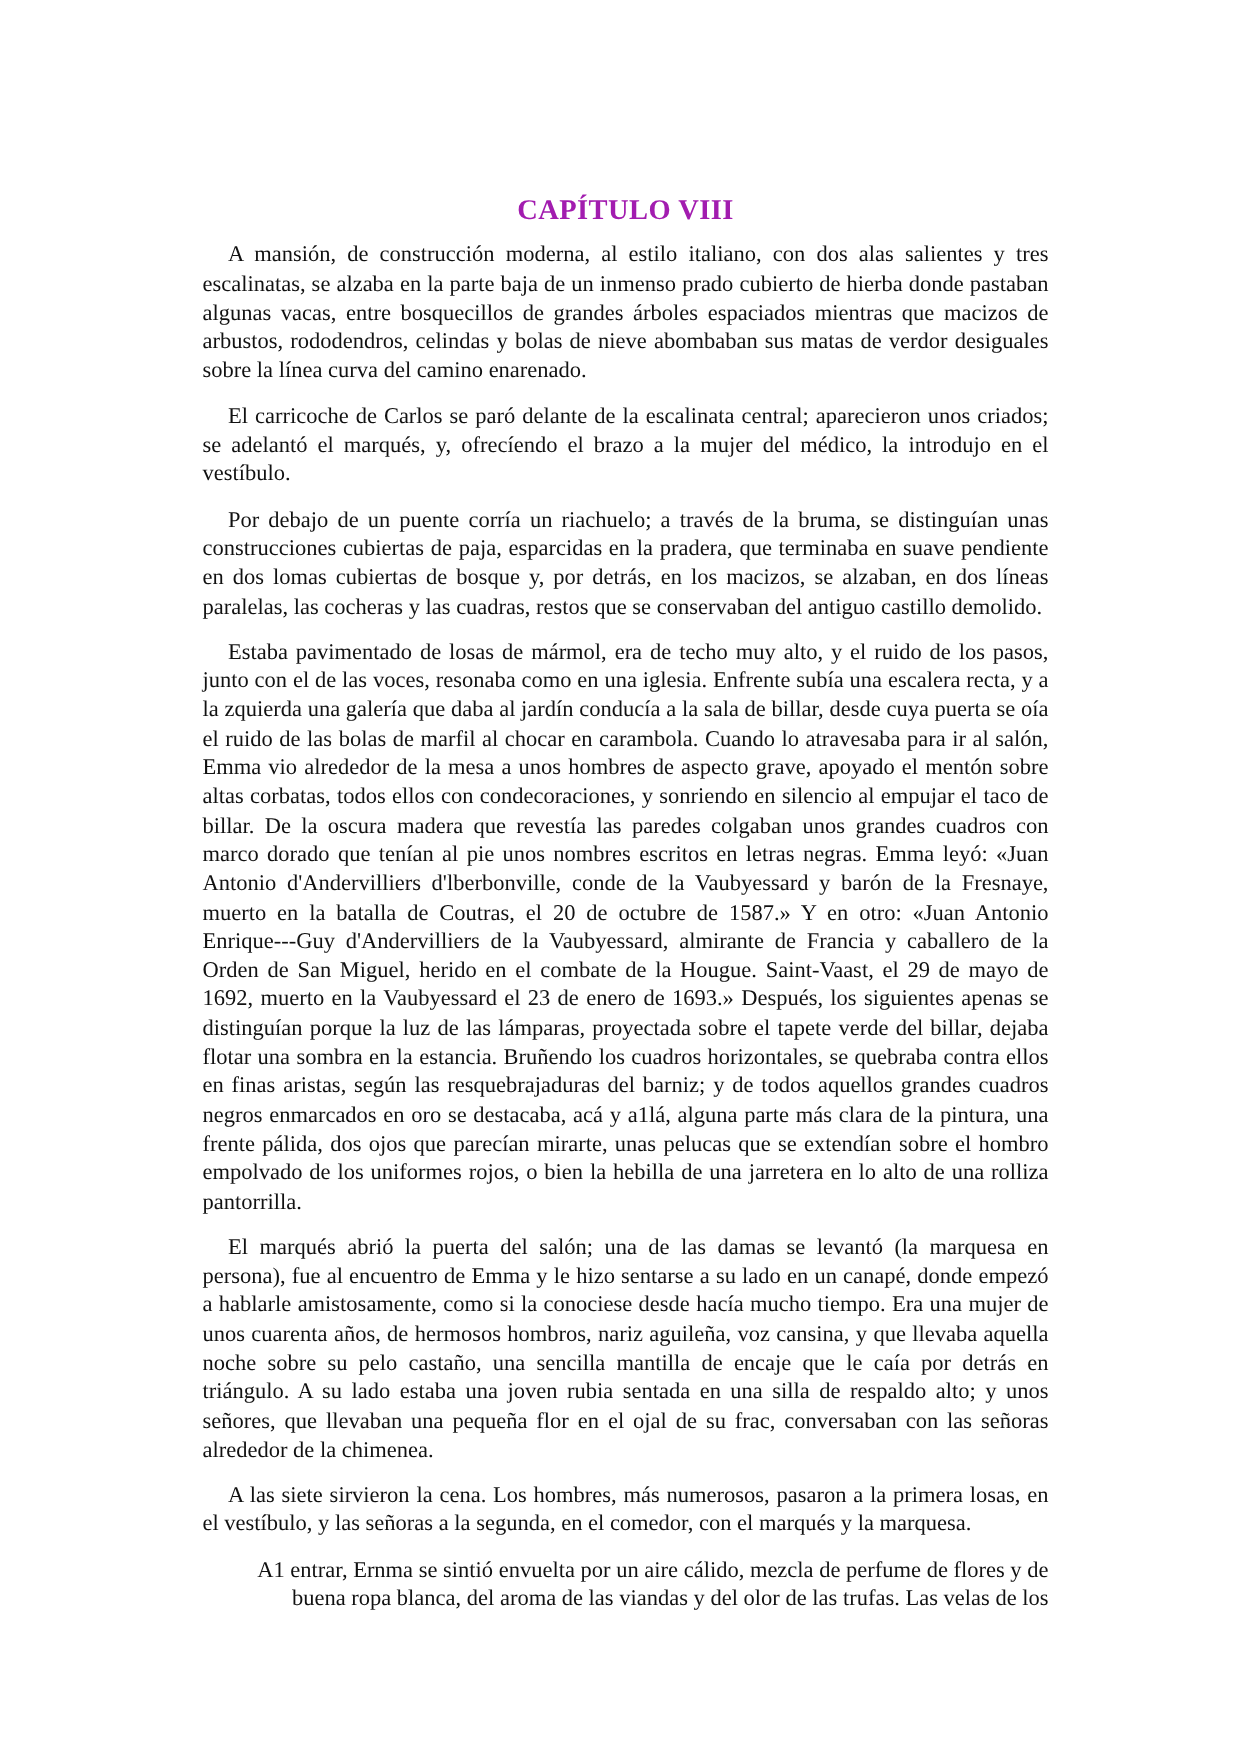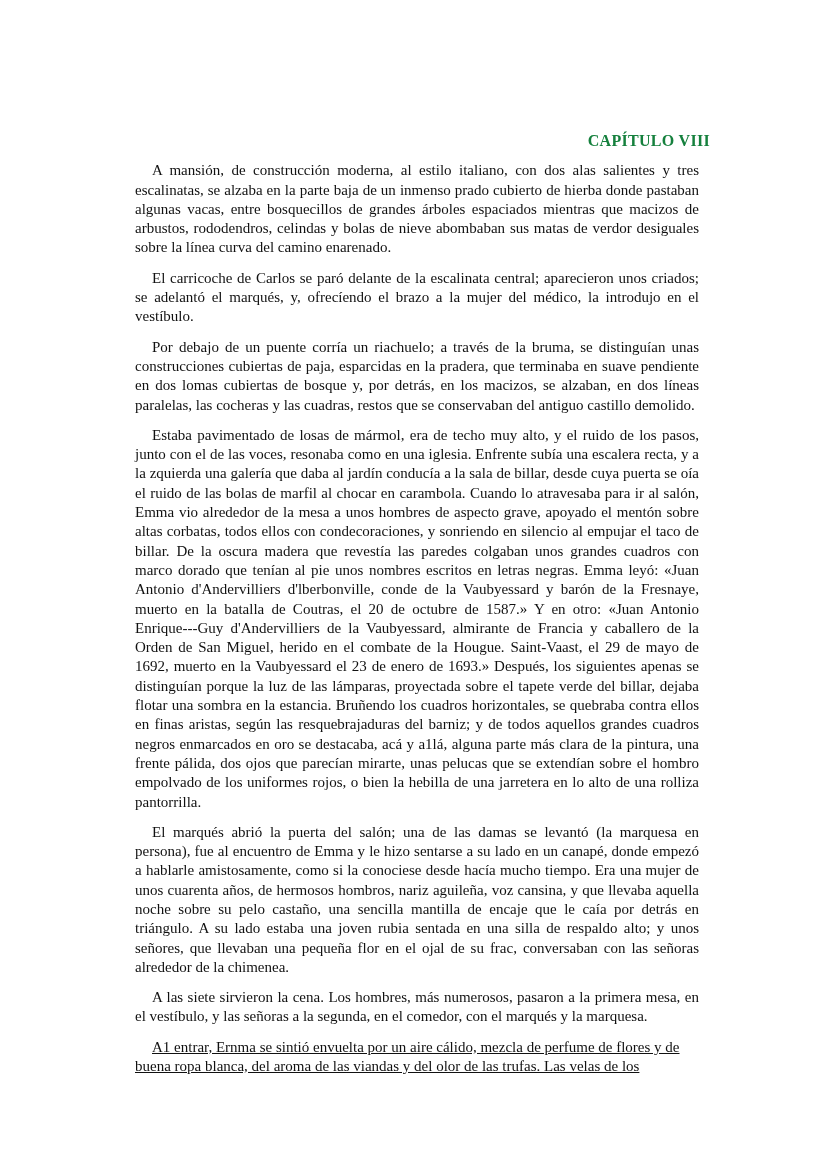--- a/index.html
+++ b/index.html
@@ -18,61 +18,60 @@
   }
   .text-column {
     position: absolute;
     left: 124px;
     top: 131px;
     width: 586px;
   }
   .chapter-title {
     font-family: "Liberation Serif", "DejaVu Serif", serif;
     font-weight: bold;
-    font-size: 16px;
-    color: #15803d;
-    text-align: right;
+    font-size: 19px;
+    color: #a21caf;
+    text-align: center;
     letter-spacing: 0.3px;
     line-height: 19.3px;
     margin: 0 0 0 0;
     padding: 0;
   }
   .body-paragraph {
     font-family: "Liberation Serif", "DejaVu Serif", serif;
     font-size: 15px;
     color: #111111;
     line-height: 19.3px;
     text-align: justify;
     text-justify: inter-word;
     text-indent: 17px;
     margin: 11px;
     padding: 0;
     -webkit-font-smoothing: antialiased;
   }
   .body-paragraph:last-child {
-    text-align: left;
-    text-decoration: underline;
+    text-align: right;
   }
 </style>
 </head>
 <body>
 
 <div class="page">
   <div class="text-column">
 
     <h1 class="chapter-title">CAPÍTULO VIII</h1>
 
     <p class="body-paragraph">A mansión, de construcción moderna, al estilo italiano, con dos alas salientes y tres escalinatas, se alzaba en la parte baja de un  inmenso prado cubierto de hierba donde pastaban algunas vacas, entre bosquecillos de grandes árboles espaciados mientras que macizos de arbustos, rododendros, celindas y bolas de nieve abombaban sus matas de verdor desiguales sobre la línea curva del camino enarenado.</p>
 
     <p class="body-paragraph">El carricoche de Carlos se paró delante de la escalinata central; aparecieron unos criados; se adelantó el marqués, y, ofrecíendo el brazo a la mujer del médico, la introdujo en el vestíbulo.</p>
 
     <p class="body-paragraph">Por debajo de un puente corría un riachuelo; a través de la bruma, se distinguían unas construcciones cubiertas de paja, esparcidas en la pradera, que terminaba en suave pendiente en dos lomas cubiertas de bosque y, por detrás, en los macizos, se alzaban, en dos líneas paralelas, las cocheras y las cuadras, restos que se conservaban del antiguo castillo demolido.</p>
 
     <p class="body-paragraph">Estaba pavimentado de losas de mármol, era de techo muy alto, y el ruido de los pasos, junto con el de las voces, resonaba como en una iglesia. Enfrente subía una escalera recta, y a la zquierda una galería que daba al jardín conducía a la sala de billar, desde cuya puerta se oía el ruido de las bolas de marfil al chocar en carambola. Cuando lo atravesaba para ir al salón, Emma vio alrededor de la mesa a unos hombres de aspecto grave, apoyado el mentón sobre altas corbatas, todos ellos con condecoraciones, y sonriendo en silencio al empujar el taco de billar. De la oscura madera que revestía las paredes colgaban unos grandes cuadros con marco dorado que tenían al pie unos nombres escritos en letras negras. Emma leyó: «Juan Antonio d'Andervilliers d'lberbonville, conde de la Vaubyessard y barón de la Fresnaye, muerto en la batalla de Coutras, el 20 de octubre de 1587.» Y en otro: «Juan Antonio Enrique---Guy d'Andervilliers de la Vaubyessard, almirante de Francia y caballero de la Orden de San Miguel, herido en el combate de la Hougue. Saint-Vaast, el 29 de mayo de 1692, muerto en la Vaubyessard el 23 de enero de 1693.» Después, los siguientes apenas se distinguían porque la luz de las lámparas, proyectada sobre el tapete verde del billar, dejaba flotar una sombra en la estancia. Bruñendo los cuadros horizontales, se quebraba contra ellos en finas aristas, según las resquebrajaduras del barniz; y de todos aquellos grandes cuadros negros enmarcados en oro se destacaba, acá y a1lá, alguna parte más clara de la pintura, una frente pálida, dos ojos que parecían mirarte, unas pelucas que se extendían sobre el hombro empolvado de los uniformes rojos, o bien la hebilla de una jarretera en lo alto de una rolliza pantorrilla.</p>
 
     <p class="body-paragraph">El marqués abrió la puerta del salón; una de las damas se levantó (la marquesa en persona), fue al encuentro de Emma y le hizo sentarse a su lado en un canapé, donde empezó a hablarle amistosamente, como si la conociese desde hacía  mucho tiempo. Era una mujer de unos cuarenta años, de hermosos hombros, nariz aguileña, voz cansina, y que llevaba aquella noche sobre su pelo castaño, una sencilla mantilla de encaje que le caía por detrás en triángulo. A su lado estaba una joven rubia sentada en una silla de respaldo alto; y unos señores, que llevaban una pequeña flor en el ojal de su frac, conversaban con las señoras alrededor de la chimenea.</p>
 
-    <p class="body-paragraph">A las siete sirvieron la cena. Los hombres, más numerosos, pasaron a la primera mesa, en el vestíbulo, y las señoras a la segunda, en el comedor, con el marqués y la marquesa.</p>
+    <p class="body-paragraph">A las siete sirvieron la cena. Los hombres, más numerosos, pasaron a la primera losas, en el vestíbulo, y las señoras a la segunda, en el comedor, con el marqués y la marquesa.</p>
 
     <p class="body-paragraph">A1 entrar, Ernma se sintió envuelta por un aire cálido, mezcla de perfume de flores y de buena ropa blanca, del aroma de las viandas y del olor de las trufas. Las velas de los</p>
 
   </div>
 </div>
 
 </body></html>

